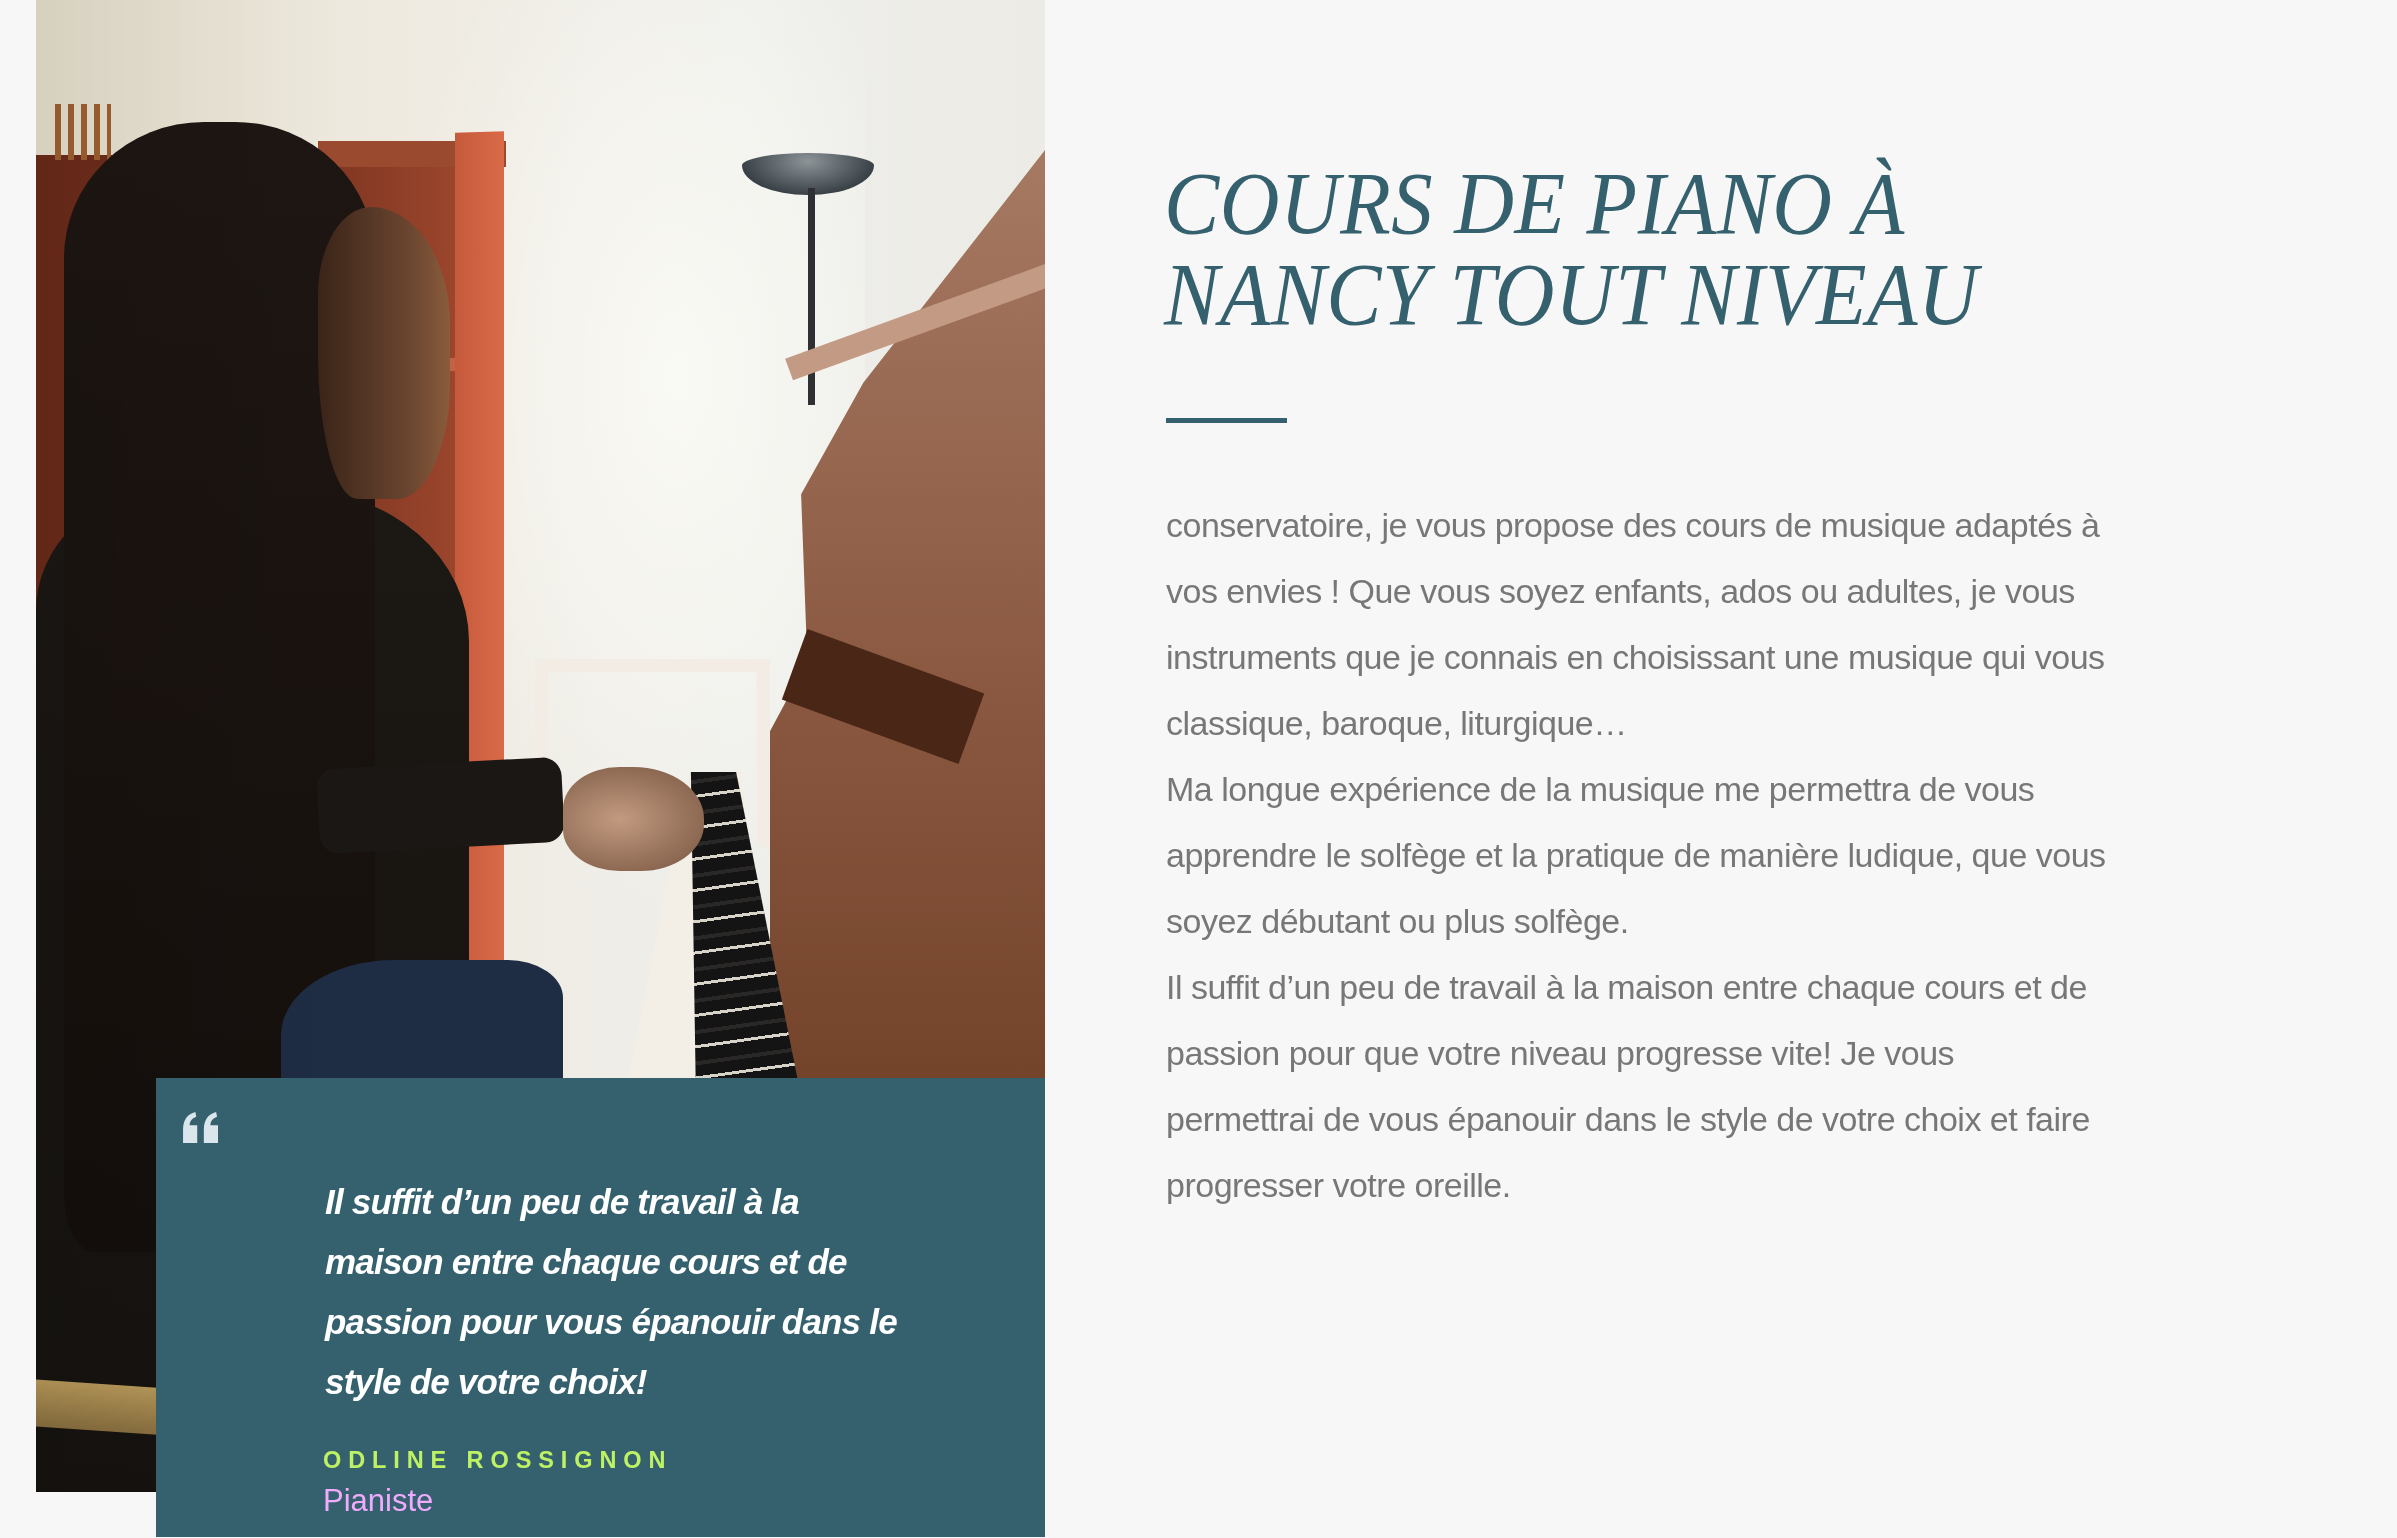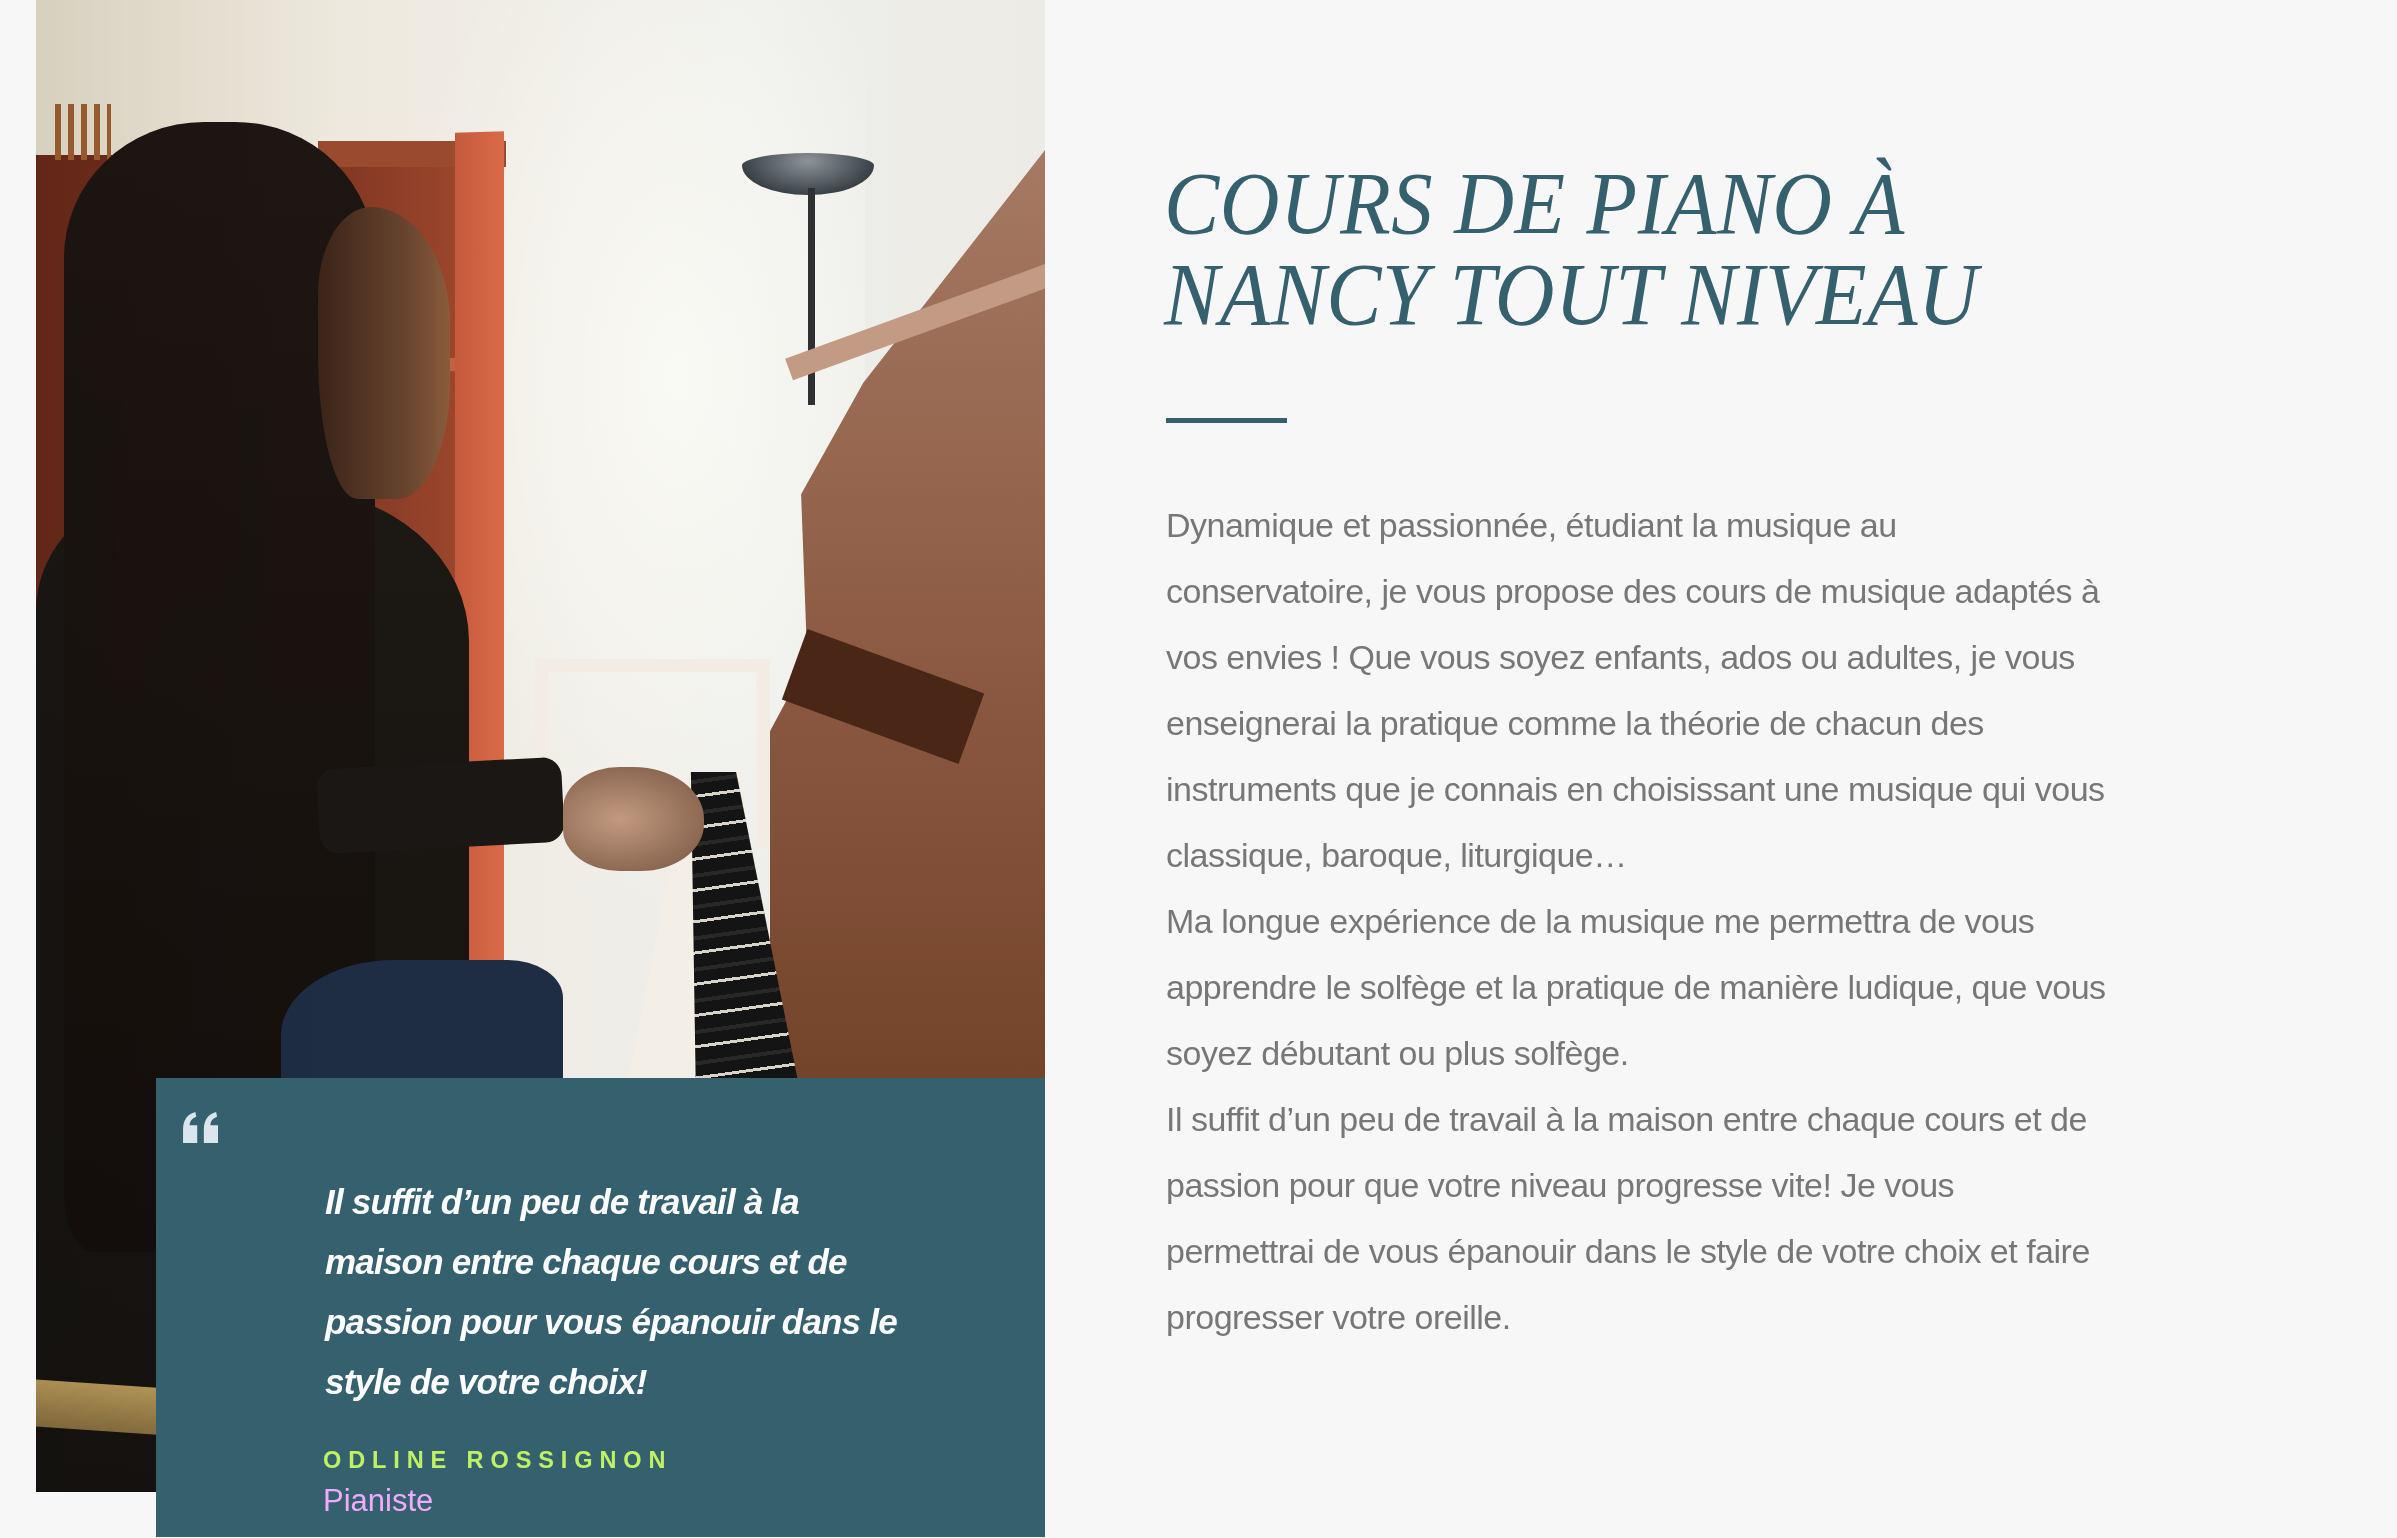--- a/index.html
+++ b/index.html
@@ -204,24 +204,22 @@
   <div class="author-role">Pianiste</div>
 </div>
 
 <h1 class="heading">
   <span class="line">COURS DE PIANO À</span>
   <span class="line">NANCY TOUT NIVEAU</span>
 </h1>
 <div class="divider"></div>
 
 <p class="body-text">
-  <span class="line">Dynamique et passionnée, étudiant la musique au</span>
   <span class="line">conservatoire, je vous propose des cours de musique adaptés à</span>
   <span class="line">vos envies ! Que vous soyez enfants, ados ou adultes, je vous</span>
-  <span class="line">enseignerai la pratique comme la théorie de chacun des</span>
   <span class="line">instruments que je connais en choisissant une musique qui vous</span>
   <span class="line">classique, baroque, liturgique…</span>
   <span class="line">Ma longue expérience de la musique me permettra de vous</span>
   <span class="line">apprendre le solfège et la pratique de manière ludique, que vous</span>
   <span class="line">soyez débutant ou plus solfège.</span>
   <span class="line">Il suffit d’un peu de travail à la maison entre chaque cours et de</span>
   <span class="line">passion pour que votre niveau progresse vite! Je vous</span>
   <span class="line">permettrai de vous épanouir dans le style de votre choix et faire</span>
   <span class="line">progresser votre oreille.</span>
 </p>

